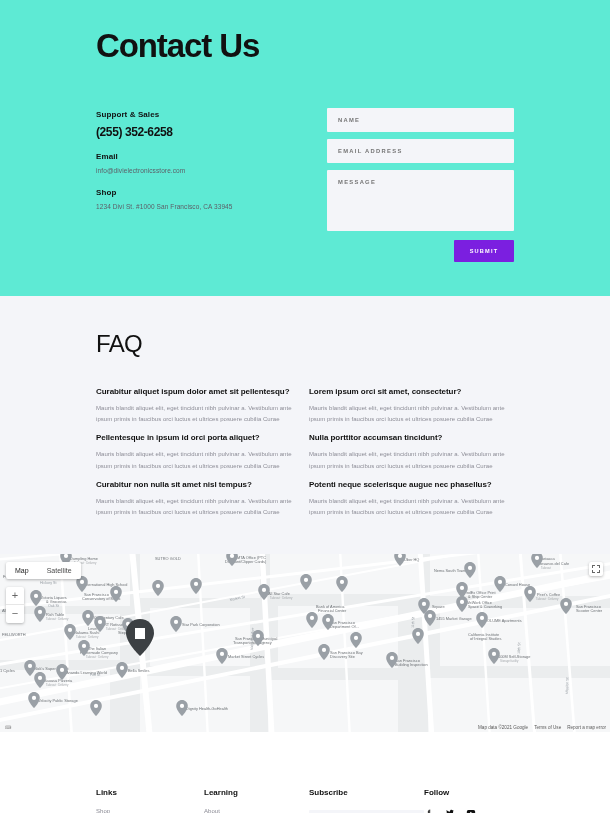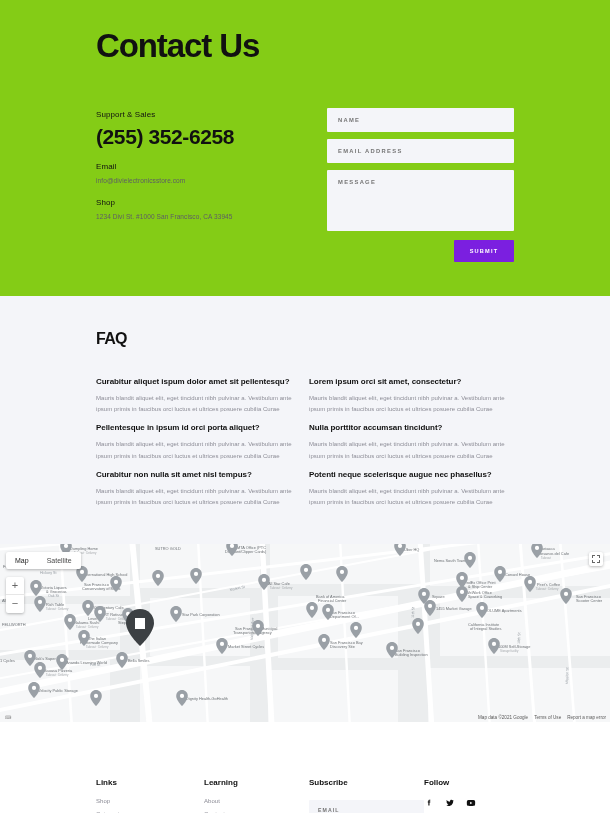--- a/index.html
+++ b/index.html
@@ -5,31 +5,31 @@
   * { box-sizing: border-box; margin: 0; padding: 0; }
   html, body {
     width: 610px; height: 813px;
     background: #ffffff;
     font-family: "Liberation Sans", sans-serif;
     overflow: hidden;
   }
   .page { width: 610px; height: 813px; position: relative; }
 
   
-  .contact-section { background:#84cc16; padding: 28px 96px 34px 96px; }
+  .contact-section { background:#5eead4; padding: 28px 96px 34px 96px; }
   .page-title {
     font-size: 33px; font-weight: 800; letter-spacing: -1.1px;
     color:#111; line-height: 1.1; margin-bottom: 44px;
   }
   .contact-row { display:flex; gap: 26px; align-items:flex-start; }
   .contact-left { width: 205px; flex:none; padding-top: 2px; }
   .contact-right { flex: 1 1 auto; }
 
-  .ct-label { font-size: 8px; font-weight: 400; color:#111; letter-spacing: .1px; }
-  .ct-phone { font-size: 21px; font-weight: 800; color:#111; letter-spacing:-.4px; margin: 6px 0 13px 0; }
+  .ct-label { font-size: 8px; font-weight: 700; color:#111; letter-spacing: .1px; }
+  .ct-phone { font-size: 12px; font-weight: 800; color:#111; letter-spacing:-.4px; margin: 6px 0 13px 0; }
   .ct-value { font-size: 6.5px; color:#5d5d66; margin: 6px 0 14px 0; letter-spacing:.1px;}
 
   .field {
     background:#f4f5f9; border:none; width:100%;
     font-family: "Liberation Sans", sans-serif;
     font-size: 5.8px; font-weight: 700; letter-spacing: 1.3px;
     color:#8b8b95; padding: 9px 11px; display:block;
     margin-bottom: 7px; border-radius: 1px;
   }
   .field.name, .field.email { height: 24px; line-height: 7px; }
@@ -38,21 +38,21 @@
   .btn-submit {
     background:#7b1fe0; color:#fff; border:none;
     font-family:"Liberation Sans", sans-serif;
     font-size: 5.6px; font-weight: 700; letter-spacing: 1.2px;
     width: 60px; height: 22px; cursor:pointer; border-radius:1px;
   }
 
   
   .faq-section { background:#f4f5f9; padding: 34px 96px 36px 96px; }
   .faq-title {
-    font-size: 16px; font-weight: 700; letter-spacing:-.7px; color:#111;
+    font-size: 24px; font-weight: 400; letter-spacing:-.7px; color:#111;
     margin-bottom: 29px;
   }
   .faq-grid { display:grid; grid-template-columns: 1fr 1fr; column-gap: 18px; row-gap: 20px; gap: 8px; }
   .faq-q { font-size: 8px; font-weight: 700; color:#111; letter-spacing:-.05px; margin-bottom: 7px; }
   .faq-a { font-size: 6px; color:#8c8c96; line-height: 1.85; letter-spacing:.05px; }
 
   
   .map-wrap { position:relative; width:610px; height:178px; overflow:hidden; background:#eceff1; }
   .map-svg { position:absolute; inset:0; width:610px; height:178px; display:block; }
   .map-ctl-type {

